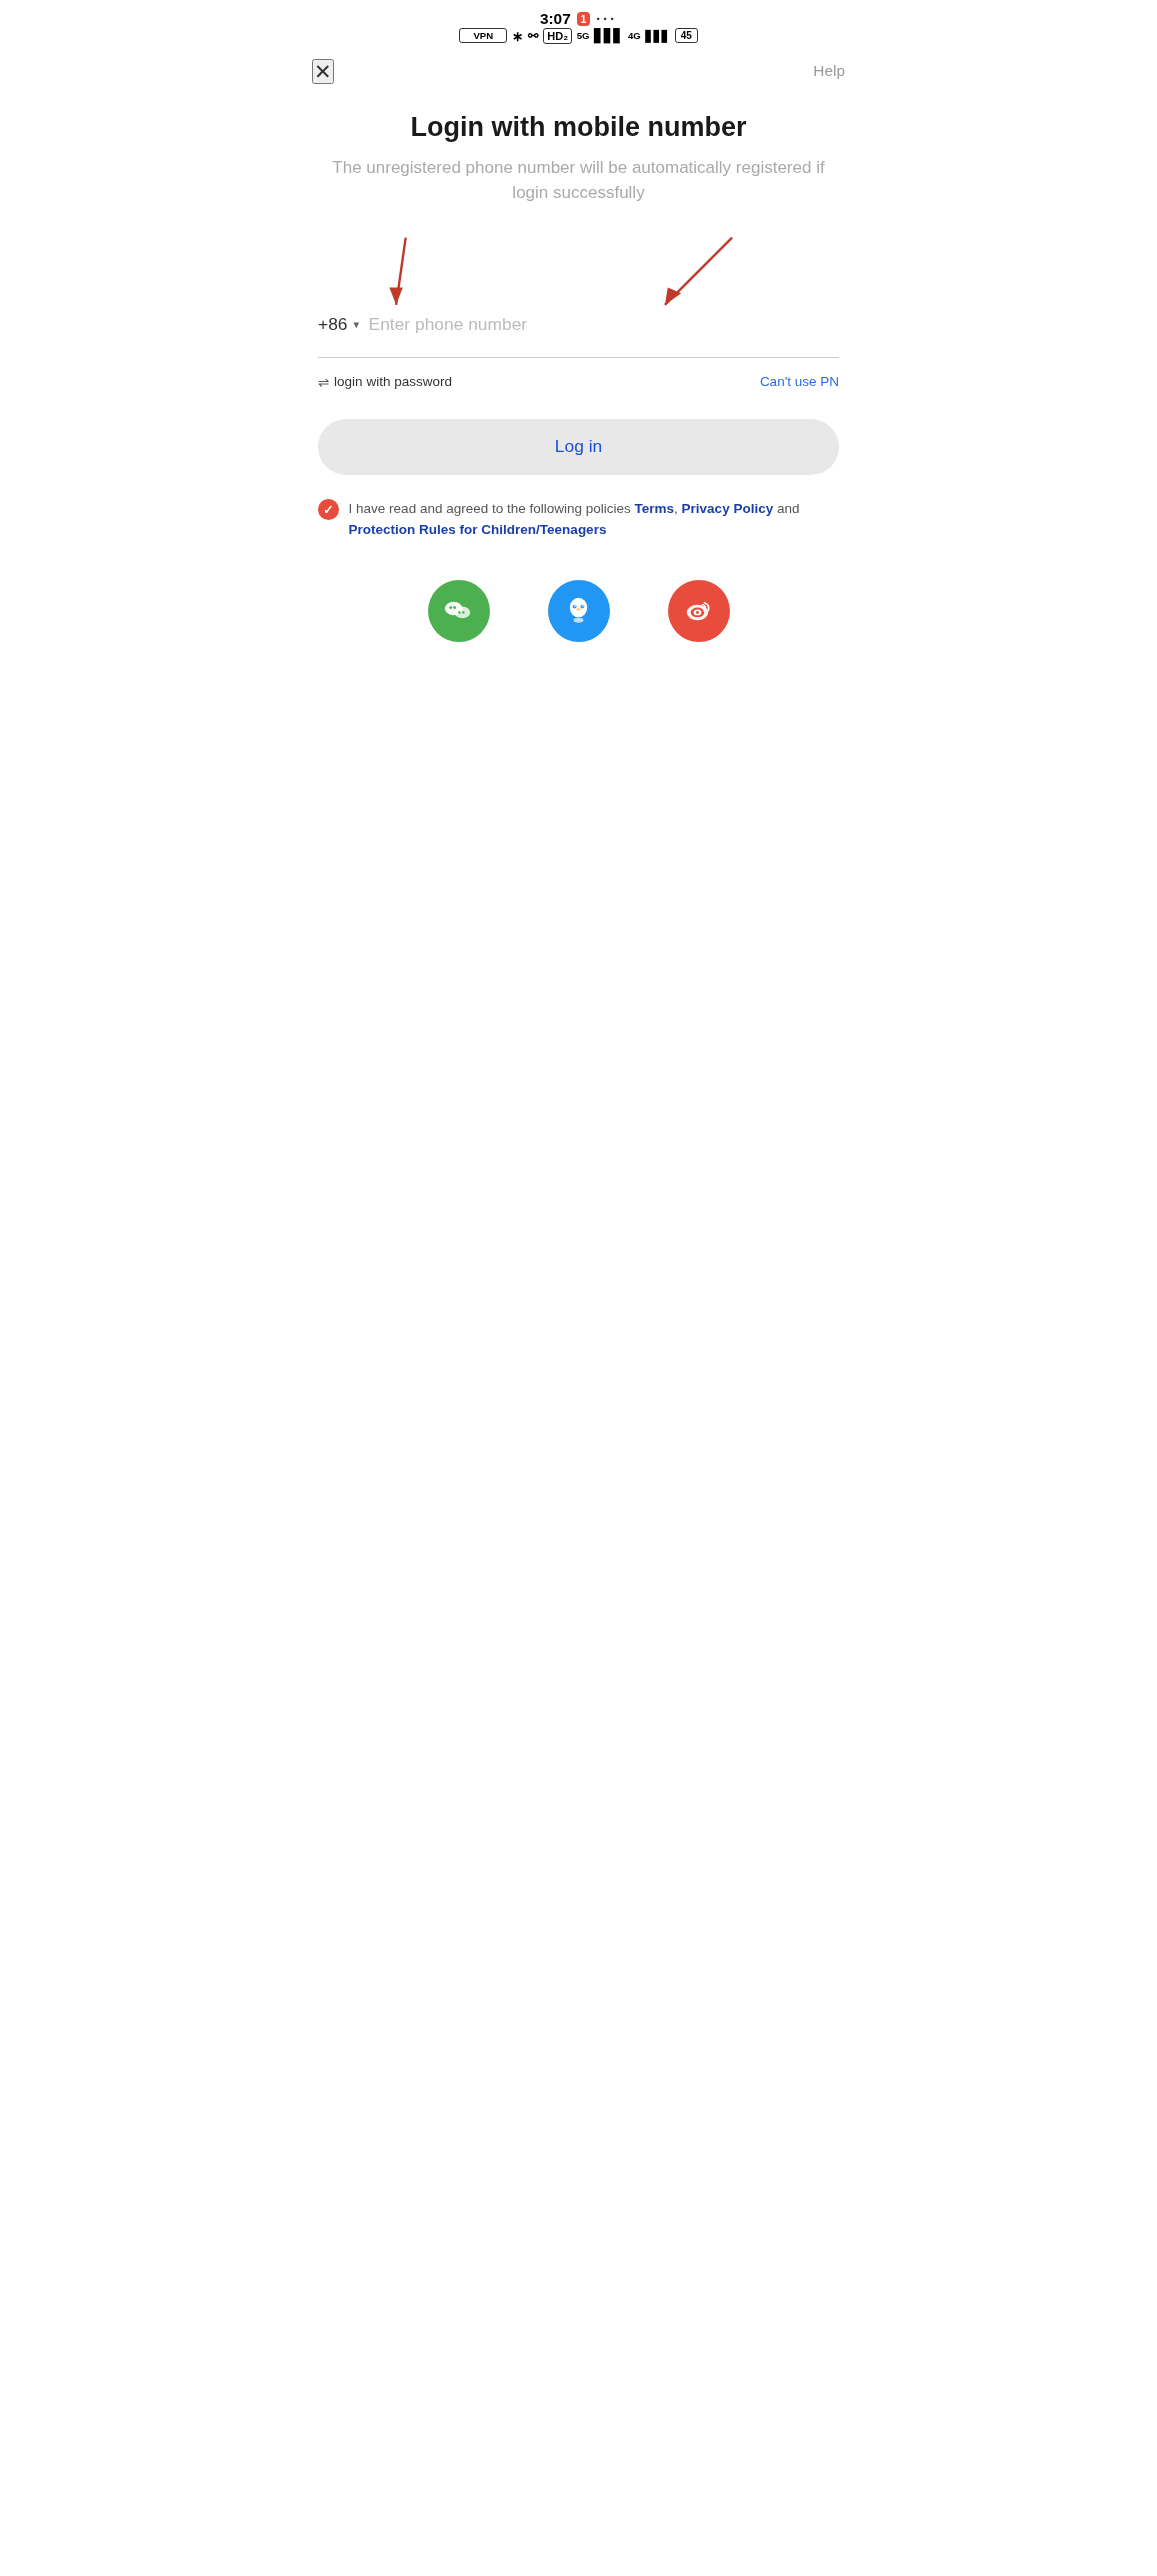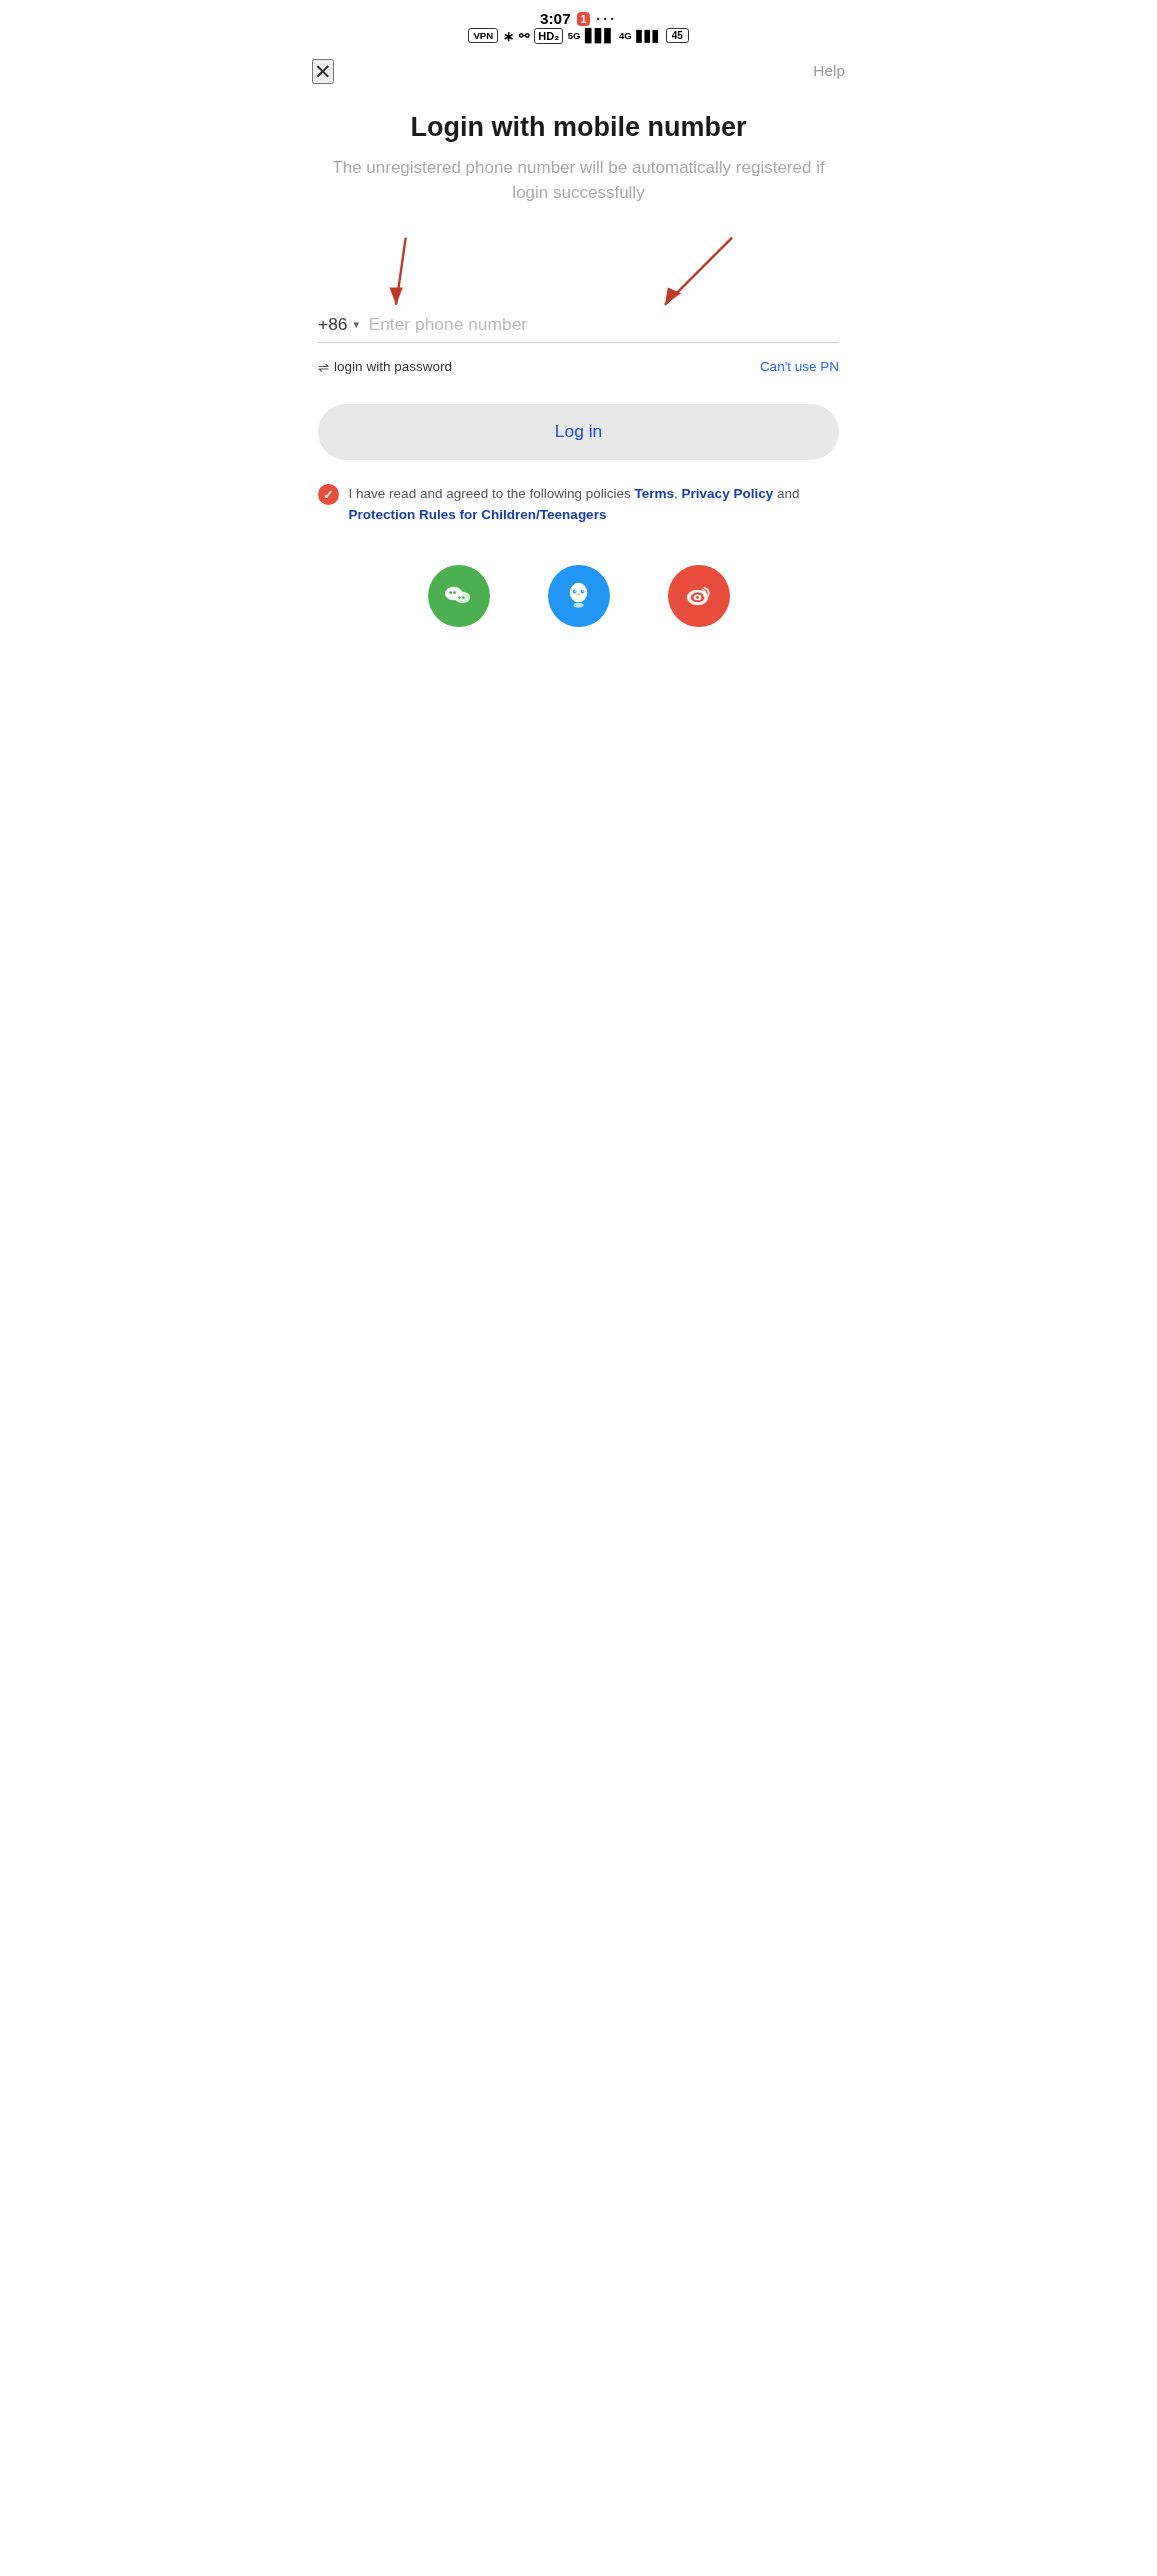--- a/index.html
+++ b/index.html
@@ -49,21 +49,21 @@
       color: #333;
     }
     .status-right {
       display: flex;
       align-items: center;
       gap: 4.8px;
     }
     .vpn-badge {
       border: 1.4px solid #333;
       border-radius: 2.9px;
-      padding: 1px 4px;
+      padding: 1px 13px;
       font-size: 9.6px;
       font-weight: 700;
     }
     .hd-badge {
       border: 1.4px solid #333;
       border-radius: 2.9px;
       padding: 1px 2.9px;
       font-size: 11px;
       font-weight: 700;
     }
@@ -128,21 +128,21 @@
     
     .phone-input-area {
       position: relative;
       margin-bottom: 7.7px;
     }
 
     .phone-row {
       display: flex;
       align-items: center;
       border-bottom: 1.4px solid #ccc;
-      padding-bottom: 7px;
+      padding-bottom: 22px;
       gap: 7.7px;
     }
     .country-code {
       display: flex;
       align-items: center;
       gap: 3.9px;
       font-size: 17.4px;
       color: #333;
       cursor: pointer;
       white-space: nowrap;

